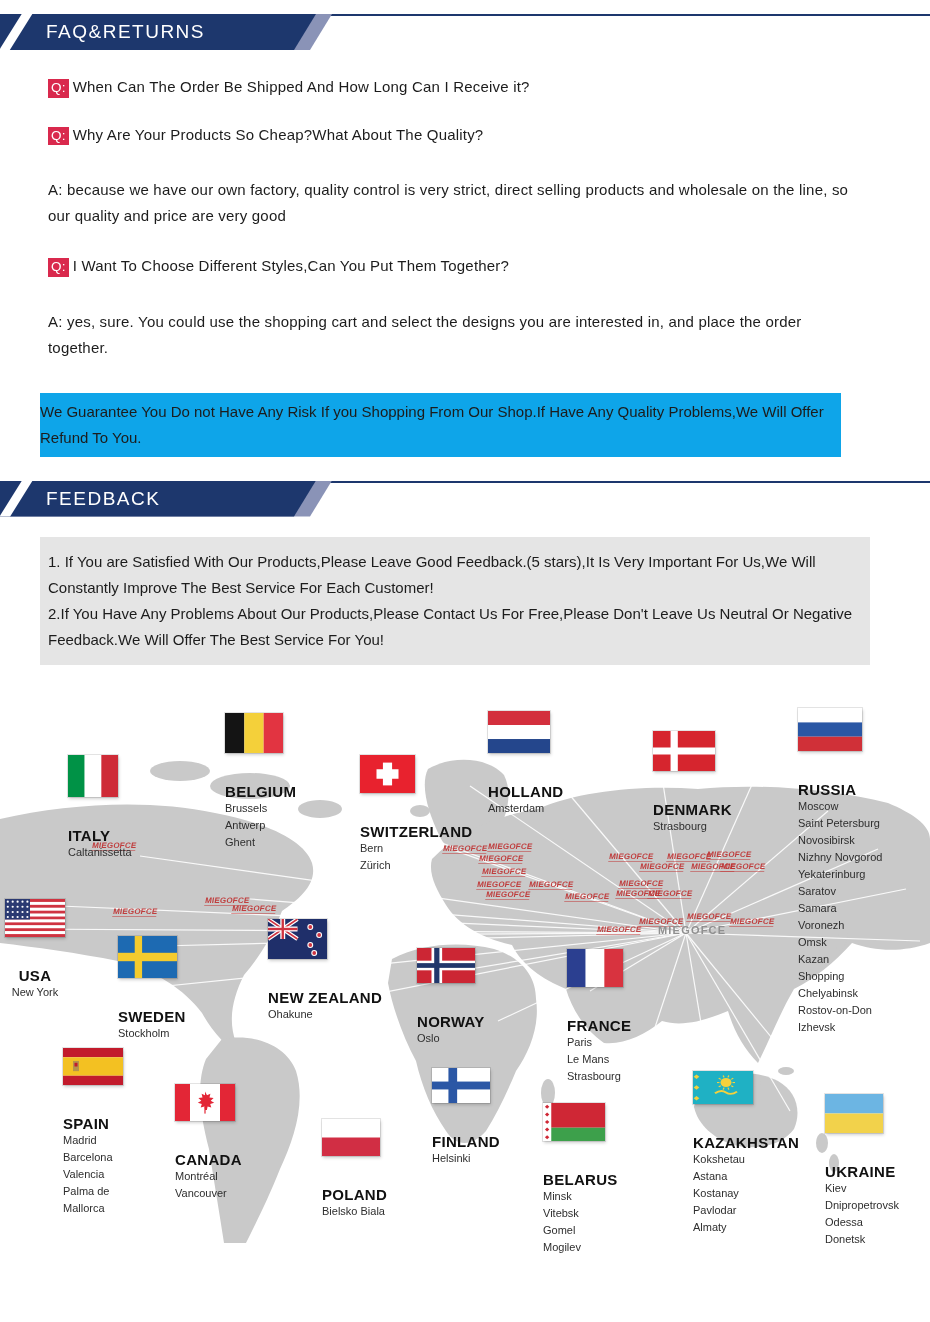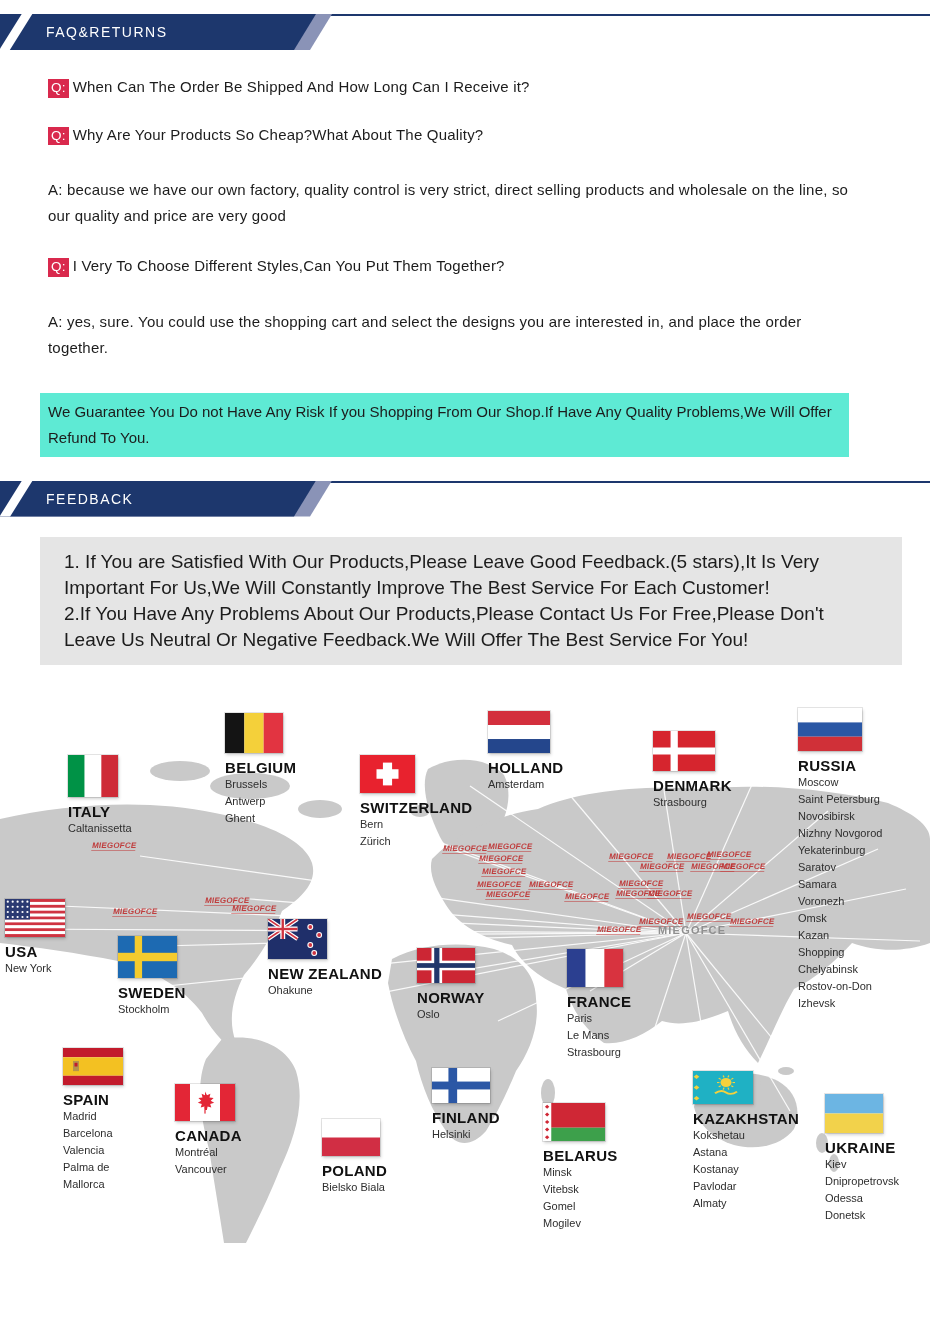--- a/index.html
+++ b/index.html
@@ -6,35 +6,35 @@
   .page{position:relative;width:930px;height:1322px;background:#fff;overflow:hidden;
         font-family:"Liberation Sans",sans-serif;color:#1c1c1c;}
   
   .banner{position:relative;height:36px;margin-top:14px;}
   .banner-rule{position:absolute;top:0;left:0;width:100%;height:2px;background:#1d376d;}
   .banner-accent{position:absolute;top:0;left:0;width:332px;height:36px;background:#8a93b7;
                  clip-path:polygon(0 0,100% 0,calc(100% - 22px) 100%,0 100%);}
   .banner-shape{position:absolute;top:0;left:0;width:316px;height:36px;background:#1d376d;
                 clip-path:polygon(0 0,100% 0,calc(100% - 22px) 100%,0 100%);overflow:hidden;}
   .banner-slash{position:absolute;left:10px;top:-8px;width:9px;height:56px;background:#fff;transform:rotate(32deg);}
-  .banner-title{position:absolute;left:46px;top:0;line-height:36px;color:#fff;font-size:14px;letter-spacing:1.5px;}
+  .banner-title{position:absolute;left:46px;top:0;line-height:36px;color:#fff;font-size:19px;letter-spacing:1.5px;}
   
   .qa-q{margin:28px 48px 0;font-size:15px;letter-spacing:.2px;}
   .qa-q:first-of-type{margin-top:22px;}
   .qbox{display:inline-block;background:#d9294d;color:#fff;font-size:13.5px;padding:2px 3px 3px;margin-right:4px;line-height:1;}
   .qa-a{margin:32px 48px 0;max-width:815px;line-height:26px;font-size:15px;letter-spacing:.2px;}
-  .guarantee{margin:32px 0 0 40px;width:785px;background:#5eead4;padding:6px 16px 6px 8px;line-height:26px;font-size:15px;}
-  .feedback-box{margin:20px 0 0 40px;width:814px;background:#e5e5e5;padding:12px 24px;font-size:19px;line-height:26px;}
+  .guarantee{margin:32px 0 0 40px;width:785px;background:#0ea5e9;padding:6px 16px 6px 0;line-height:26px;font-size:15px;}
+  .feedback-box{margin:20px 0 0 40px;width:814px;background:#e5e5e5;padding:12px 8px;font-size:15px;line-height:26px;}
   
   .map{position:relative;margin-top:26px;width:930px;height:552px;}
   .map svg.world{position:absolute;left:0;top:0;}
   .country{position:absolute;}
   .flag{display:inline-block;box-shadow:0 0 0 1px rgba(0,0,0,.10),1px 2px 3px rgba(0,0,0,.18);line-height:0;background:#fff;}
   .flag svg{display:block;}
-  .cname{font-weight:bold;font-size:15px;letter-spacing:.3px;color:#111;margin-top:2px;white-space:nowrap;}
+  .cname{font-weight:bold;font-size:15px;letter-spacing:.3px;color:#111;margin-top:26px;white-space:nowrap;}
   .city{font-size:11px;line-height:17px;color:#2e2e2e;}
   .wm{position:absolute;color:#bf3030;font-size:8px;font-weight:bold;letter-spacing:.2px;
       transform:skewX(-10deg);opacity:.9;border-bottom:1px solid rgba(191,48,48,.55);white-space:nowrap;}
   .hub{position:absolute;left:658px;top:233px;color:#8f8f8f;font-size:11px;letter-spacing:1.2px;font-weight:bold;}
 </style>
 </head>
 <body>
 
 <div class="page">
 
@@ -50,21 +50,21 @@
   <div class="qa-q">
     <span class="qbox">Q:</span><span>When Can The Order Be Shipped And How Long Can I Receive it?</span>
   </div>
 
   <div class="qa-q">
     <span class="qbox">Q:</span><span>Why Are Your Products So Cheap?What About The Quality?</span>
   </div>
   <div class="qa-a">A: because we have our own factory, quality control is very strict, direct selling products and wholesale on the line, so our quality and price are very good</div>
 
   <div class="qa-q">
-    <span class="qbox">Q:</span><span>I Very To Choose Different Styles,Can You Put Them Together?</span>
+    <span class="qbox">Q:</span><span>I Want To Choose Different Styles,Can You Put Them Together?</span>
   </div>
   <div class="qa-a">A: yes, sure. You could use the shopping cart and select the designs you are interested in, and place the order together.</div>
 
   <div class="guarantee">We Guarantee You Do not Have Any Risk If you Shopping From Our Shop.If Have Any Quality Problems,We Will Offer Refund To You.</div>
 
   <div class="banner" style="margin-top:24px;text-align:center;">
     <div class="banner-rule"></div>
     <div class="banner-accent"></div>
     <div class="banner-shape">
       <div class="banner-slash"></div>
@@ -207,21 +207,21 @@
             <div class="city">Saratov</div>
             <div class="city">Samara</div>
             <div class="city">Voronezh</div>
             <div class="city">Omsk</div>
             <div class="city">Kazan</div>
             <div class="city">Shopping</div>
             <div class="city">Chelyabinsk</div>
             <div class="city">Rostov-on-Don</div>
             <div class="city">Izhevsk</div>
           </div></div>
-        <div class="country" style="left: 5px; top: 208px;"><div class="flag"><svg width="60" height="38" viewBox="0 0 60 40" preserveAspectRatio="none">
+        <div class="country" style="left: 5px; top: 208px; text-align: center;"><div class="flag"><svg width="60" height="38" viewBox="0 0 60 40" preserveAspectRatio="none">
               <rect x="0" y="0" width="60" height="3.226923076923077" fill="#cf3341"></rect>
               <rect x="0" y="3.076923076923077" width="60" height="3.226923076923077" fill="#fff"></rect>
               <rect x="0" y="6.153846153846154" width="60" height="3.226923076923077" fill="#cf3341"></rect>
               <rect x="0" y="9.23076923076923" width="60" height="3.226923076923077" fill="#fff"></rect>
               <rect x="0" y="12.307692307692308" width="60" height="3.226923076923077" fill="#cf3341"></rect>
               <rect x="0" y="15.384615384615385" width="60" height="3.226923076923077" fill="#fff"></rect>
               <rect x="0" y="18.46153846153846" width="60" height="3.226923076923077" fill="#cf3341"></rect>
               <rect x="0" y="21.53846153846154" width="60" height="3.226923076923077" fill="#fff"></rect>
               <rect x="0" y="24.615384615384617" width="60" height="3.226923076923077" fill="#cf3341"></rect>
               <rect x="0" y="27.692307692307693" width="60" height="3.226923076923077" fill="#fff"></rect>

